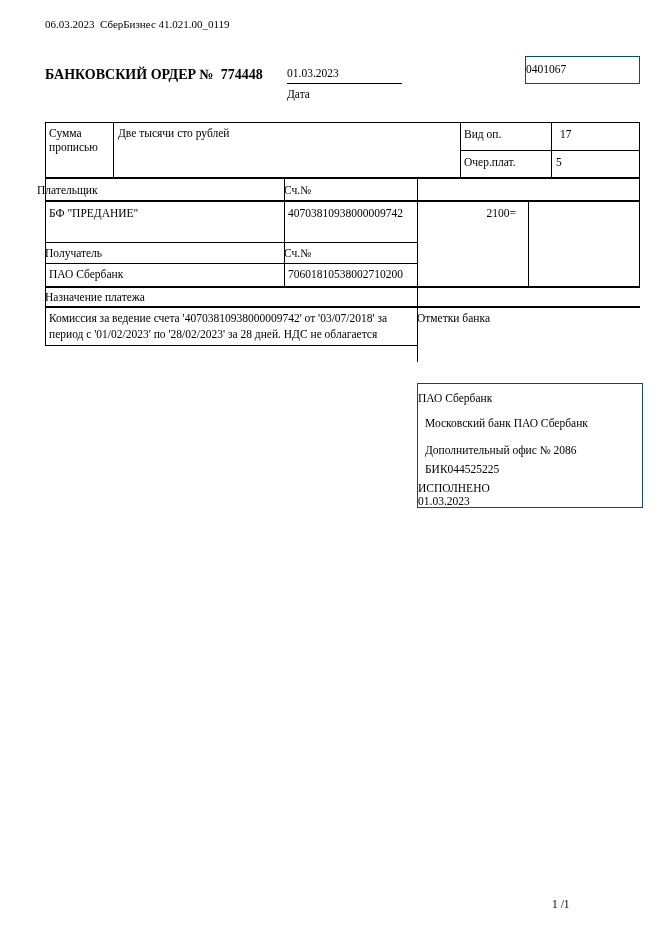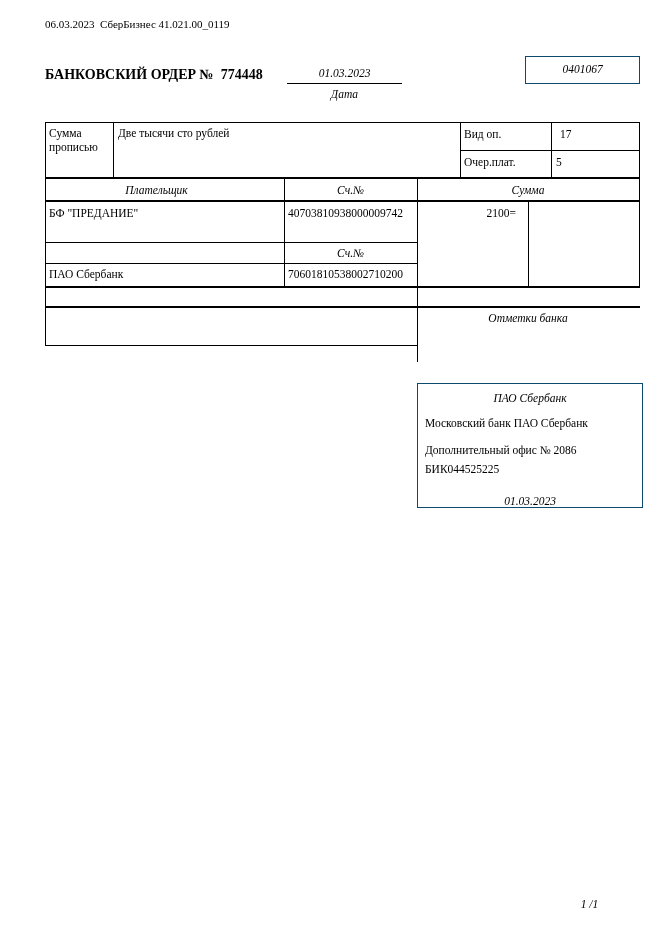--- a/index.html
+++ b/index.html
@@ -8,21 +8,21 @@
     width:660px;height:933px;
     background:#ffffff;
     font-family:"Liberation Serif","DejaVu Serif",serif;
     font-size:11.5px;
     color:#000;
     overflow:hidden;
     margin-left:12px;
   }
   .t{position:absolute;line-height:1.25;white-space:nowrap;}
   .wrap{white-space:normal;}
-  .c{text-align:center;font-style:italic;}
+  .c{text-align:left;}
   .r{text-align:right;}
   .b{font-weight:bold;}
   .pre{white-space:pre;}
   .hl{position:absolute;background:#000;height:1px;}
   .hl2{position:absolute;background:#000;height:2px;}
   .vl{position:absolute;background:#000;width:1px;}
   .box{position:absolute;border:1px solid #0c4a6e;box-sizing:border-box;}
   .small{font-size:11px;}
   .title{font-size:14px;}
 </style>
@@ -67,36 +67,39 @@
 
   <div class="t wrap" style="left:37px;top:126px;width:60px;">Сумма прописью</div>
   <div class="t" style="left:106px;top:126px;">Две тысячи сто рублей</div>
   <div class="t" style="left:452px;top:127px;">Вид оп.</div>
   <div class="t" style="left:548px;top:127px;">17</div>
   <div class="t" style="left:452px;top:155px;">Очер.плат.</div>
   <div class="t" style="left:544px;top:155px;">5</div>
 
   <div class="t c" style="left:25px;top:183px;width:239px;">Плательщик</div>
   <div class="t c" style="left:272px;top:183px;width:133px;">Сч.№</div>
-  <div class="t c" style="left:405px;top:183px;width:222px;">Сумма</div>
 
   <div class="t" style="left:37px;top:206px;">БФ "ПРЕДАНИЕ"</div>
   <div class="t" style="left:276px;top:206px;">40703810938000009742</div>
   <div class="t r" style="left:405px;top:206px;width:99px;">2100=</div>
 
+  <div class="t c" style="left:33px;top:246px;width:239px;">Получатель</div>
   <div class="t c" style="left:272px;top:246px;width:133px;">Сч.№</div>
 
   <div class="t" style="left:37px;top:267px;">ПАО Сбербанк</div>
   <div class="t" style="left:276px;top:267px;">70601810538002710200</div>
 
+  <div class="t c" style="left:33px;top:290px;width:372px;">Назначение платежа</div>
+  <div class="t wrap" style="left:37px;top:310px;width:368px;line-height:1.4;">Комиссия за ведение счета '40703810938000009742' от '03/07/2018' за период с '01/02/2023' по '28/02/2023' за 28 дней. НДС не облагается</div>
   <div class="t c" style="left:405px;top:311px;width:222px;">Отметки банка</div>
 
   <div class="box" style="left:405px;top:383px;width:226px;height:125px;">
     <div class="t c" style="left:0;top:7px;width:100%;">ПАО Сбербанк</div>
     <div class="t" style="left:7px;top:32px;">Московский банк ПАО Сбербанк</div>
     <div class="t" style="left:7px;top:59px;">Дополнительный офис № 2086</div>
     <div class="t" style="left:7px;top:78px;">БИК044525225</div>
+    <div class="t c" style="left:0;top:97px;width:100%;">ИСПОЛНЕНО</div>
     <div class="t c" style="left:0;top:110px;width:100%;">01.03.2023</div>
   </div>
 
   <div class="t c" style="left:540px;top:897px;width:75px;">1 /1</div>
 
 </div>
 
 </body></html>

